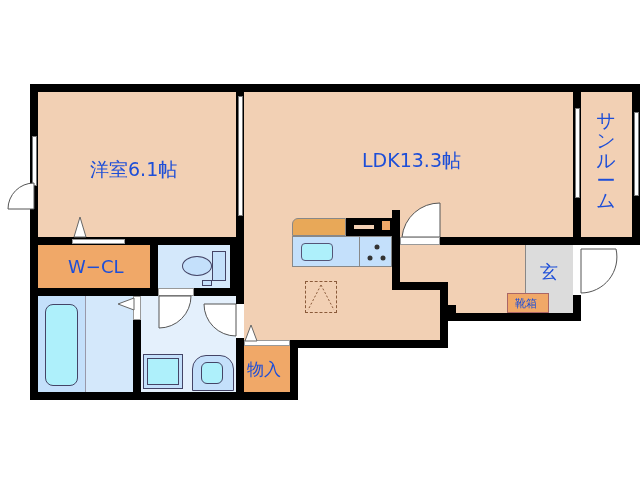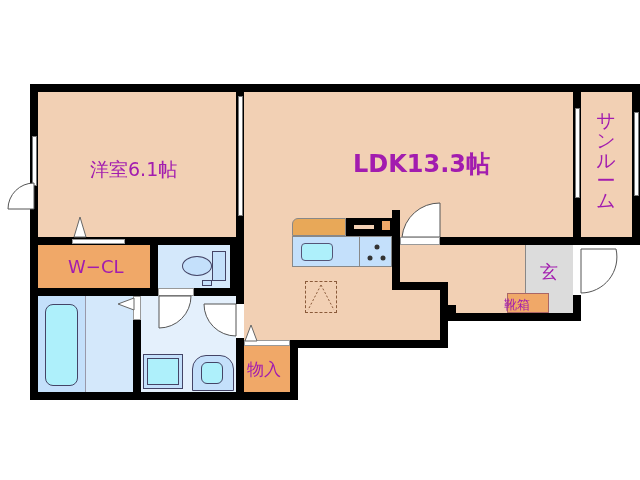--- a/index.html
+++ b/index.html
@@ -1,20 +1,20 @@
 <!DOCTYPE html>
 <html><head>
 <meta charset="utf-8">
 <style>
   html,body{margin:0;padding:0;background:#ffffff;}
   body{width:640px;height:480px;position:relative;overflow:hidden;font-family:"DejaVu Sans","Liberation Sans",sans-serif;}
   .abs{position:absolute;}
   .wall{position:absolute;background:#000;}
   .room{position:absolute;}
-  .label{position:absolute;color:#a21caf;white-space:nowrap;}
+  .label{position:absolute;color:#1d4ed8;white-space:nowrap;}
   .win{position:absolute;background:#fff;border:1px solid #777;box-sizing:border-box;}
   .door-gap{position:absolute;background:#fff;}
   .dash{position:absolute;border:1px dashed #8a5a3a;box-sizing:border-box;}
   svg{position:absolute;overflow:visible;}
 </style>
 </head>
 <body>
 
 <div class="room" style="left:38px;top:92px;width:198px;height:145px;background:#f2d0b4;"></div>
 <div class="room" style="left:244px;top:92px;width:329px;height:145px;background:#f2d0b4;"></div>
@@ -113,18 +113,18 @@
 <div class="abs" style="left:45px;top:304px;width:33px;height:82px;background:#aef0fb;border:1px solid #446;border-radius:8px;box-sizing:border-box;"></div>
 
 <div class="abs" style="left:143px;top:354px;width:40px;height:35px;background:#c4e0fb;border:1px solid #446;box-sizing:border-box;"></div>
 <div class="abs" style="left:147px;top:358px;width:32px;height:27px;background:#aef0fb;border:1px solid #446;box-sizing:border-box;"></div>
 <div class="abs" style="left:192px;top:355px;width:42px;height:36px;background:#c4e0fb;border:1px solid #446;border-radius:14px 14px 0 0;box-sizing:border-box;"></div>
 <div class="abs" style="left:201px;top:362px;width:22px;height:22px;background:#aef0fb;border:1px solid #446;border-radius:6px;box-sizing:border-box;"></div>
 
 <div class="abs" style="left:507px;top:293px;width:42px;height:20px;background:#f0a868;border:1px solid #a66;box-sizing:border-box;"></div>
 
 <div class="label" style="left:90px;top:157px;font-size:19px;">洋室6.1帖</div>
-<div class="label" style="left:353px;top:148px;font-size:24px;font-weight:bold;">LDK13.3帖</div>
+<div class="label" style="left:362px;top:148px;font-size:19px;">LDK13.3帖</div>
 <div class="label" style="left:596px;top:110px;font-size:19px;width:20px;white-space:normal;line-height:20px;text-align:center;">サンルーム</div>
 <div class="label" style="left:68px;top:256px;font-size:18px;">W−CL</div>
 <div class="label" style="left:540px;top:260px;font-size:18px;">玄</div>
-<div class="label" style="left:504px;top:296px;font-size:13px;">靴箱</div>
+<div class="label" style="left:515px;top:296px;font-size:11px;">靴箱</div>
 <div class="label" style="left:247px;top:358px;font-size:17px;">物入</div>
 
 </body></html>

